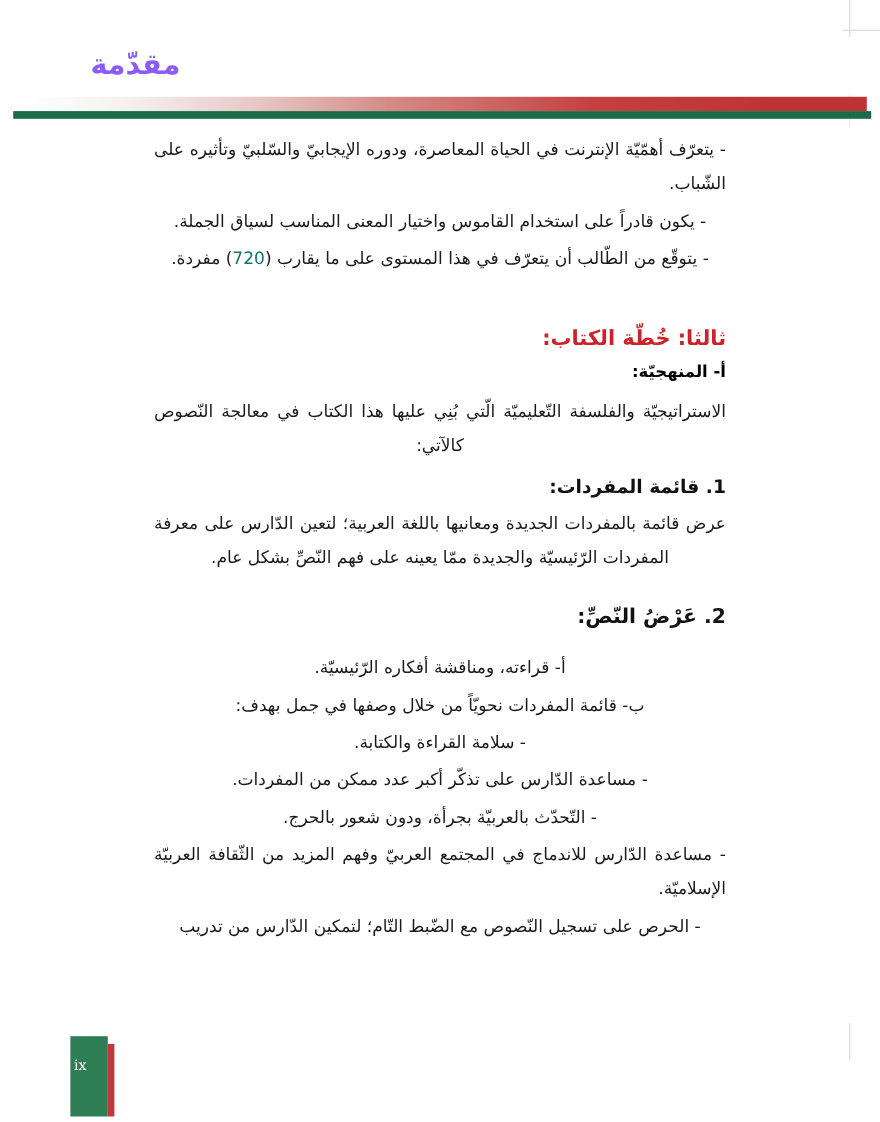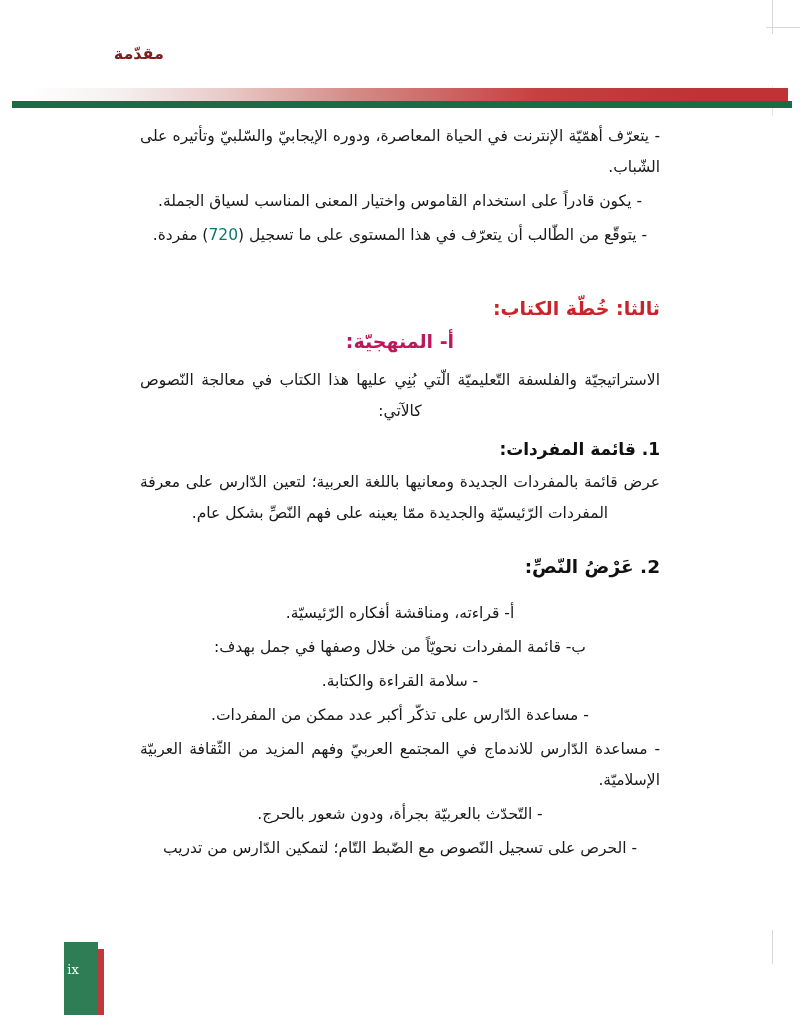--- a/index.html
+++ b/index.html
@@ -33,22 +33,22 @@
   .crop-tr-v { right: 27px; top: 0px;  width: 1px;  height: 34px; }
   .crop-tr-h { right: 0px;  top: 27px; width: 34px; height: 1px;  }
   .crop-br-v { right: 27px; bottom: 56px; width: 1px; height: 34px; }
   .crop-mid-v { right: 27px; top: 86px; width: 1px; height: 30px; background:#e6e6e6; }
 
   
   .header-title {
     position: absolute;
     top: 44px;
     right: 636px;
-    color: #7f1d1d;
-    font-size: 16px;
+    color: #8b5cf6;
+    font-size: 26px;
     font-weight: bold;
     line-height: 1.2;
     letter-spacing: 0px;
     white-space: nowrap;
     text-align: left;
     direction: rtl;
   }
 
   .rule-red {
     position: absolute;
@@ -121,26 +121,26 @@
   .heading-main {
     color: #cc2229;
     font-size: 19px;
     font-weight: bold;
     line-height: 1.5;
     margin: 26px 0 4px 0;
     letter-spacing: 0.5px;
   }
 
   .heading-sub {
-    color: #be185d;
-    font-size: 19px;
+    color: #000000;
+    font-size: 15px;
     font-weight: bold;
     line-height: 1.5;
     margin: 0 0 10px 0;
-    text-align: center;
+    text-align: right;
     letter-spacing: 0.3px;
   }
 
   .heading-item {
     color: #111111;
     font-size: 17px;
     font-weight: bold;
     line-height: 1.5;
     margin: 10px 0 4px 0;
     text-align: right;
@@ -197,21 +197,21 @@
   <div class="rule-red"></div>
   <div class="rule-green"></div>
 
   <div class="content">
 
     <p class="bullet wrap-left">- يتعرّف أهمّيّة الإنترنت في الحياة المعاصرة، ودوره الإيجابيّ والسّلبيّ وتأثيره على الشّباب.</p>
 
     <p class="bullet">- يكون قادراً على استخدام القاموس واختيار المعنى المناسب لسياق الجملة.</p>
 
     <p class="bullet">
-      <span>- يتوقّع من الطّالب أن يتعرّف في هذا المستوى على ما تسجيل (</span><span class="num-red">720</span><span>) مفردة.</span>
+      <span>- يتوقّع من الطّالب أن يتعرّف في هذا المستوى على ما يقارب (</span><span class="num-red">720</span><span>) مفردة.</span>
     </p>
 
     <div class="spacer-md"></div>
 
     <h2 class="heading-main">ثالثا: خُطّة الكتاب:</h2>
 
     <h3 class="heading-sub">أ- المنهجيّة:</h3>
 
     <p class="para center-last">الاستراتيجيّة والفلسفة التّعليميّة الّتي بُنِي عليها هذا الكتاب في معالجة النّصوص كالآتي:</p>
 
@@ -222,23 +222,23 @@
     <h4 class="heading-item big">2. عَرْضُ النّصِّ:</h4>
 
     <p class="bullet">أ- قراءته، ومناقشة أفكاره الرّئيسيّة.</p>
 
     <p class="bullet">ب- قائمة المفردات نحويّاً من خلال وصفها في جمل بهدف:</p>
 
     <p class="bullet">- سلامة القراءة والكتابة.</p>
 
     <p class="bullet">- مساعدة الدّارس على تذكّر أكبر عدد ممكن من المفردات.</p>
 
+    <p class="bullet">- التّحدّث بالعربيّة بجرأة، ودون شعور بالحرج.</p>
+
     <p class="bullet wrap-left">- مساعدة الدّارس للاندماج في المجتمع العربيّ وفهم المزيد من الثّقافة العربيّة الإسلاميّة.</p>
-
-    <p class="bullet">- التّحدّث بالعربيّة بجرأة، ودون شعور بالحرج.</p>
 
     <p class="bullet">- الحرص على تسجيل النّصوص مع الضّبط التّام؛ لتمكين الدّارس من تدريب</p>
 
   </div>
 
   <div class="page-tab"></div>
   <div class="page-tab-stripe"></div>
   <div class="page-tab-label">ix</div>
 
 </div>

